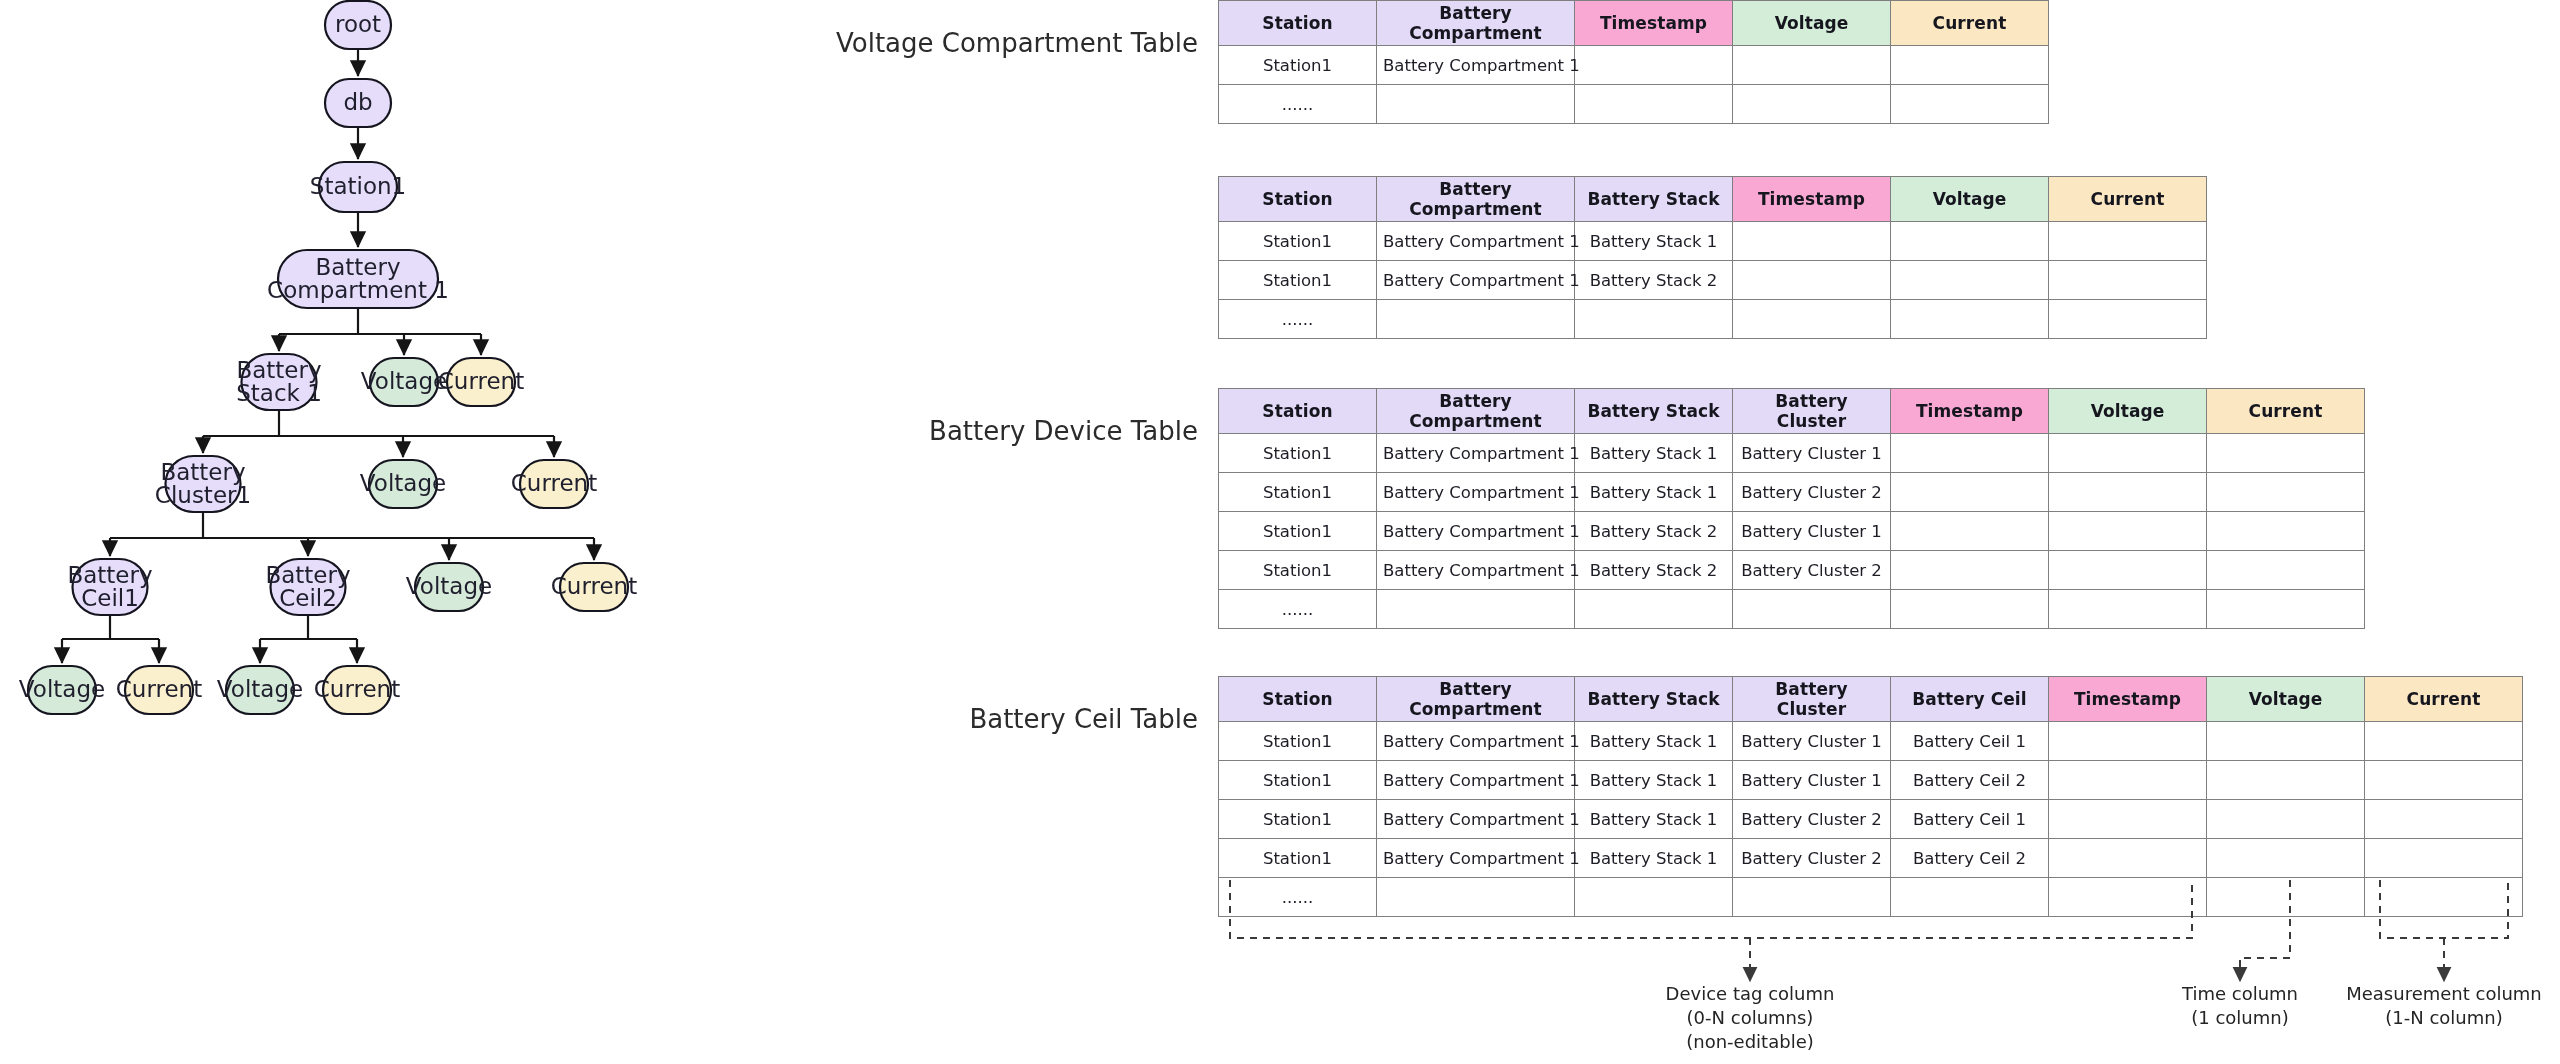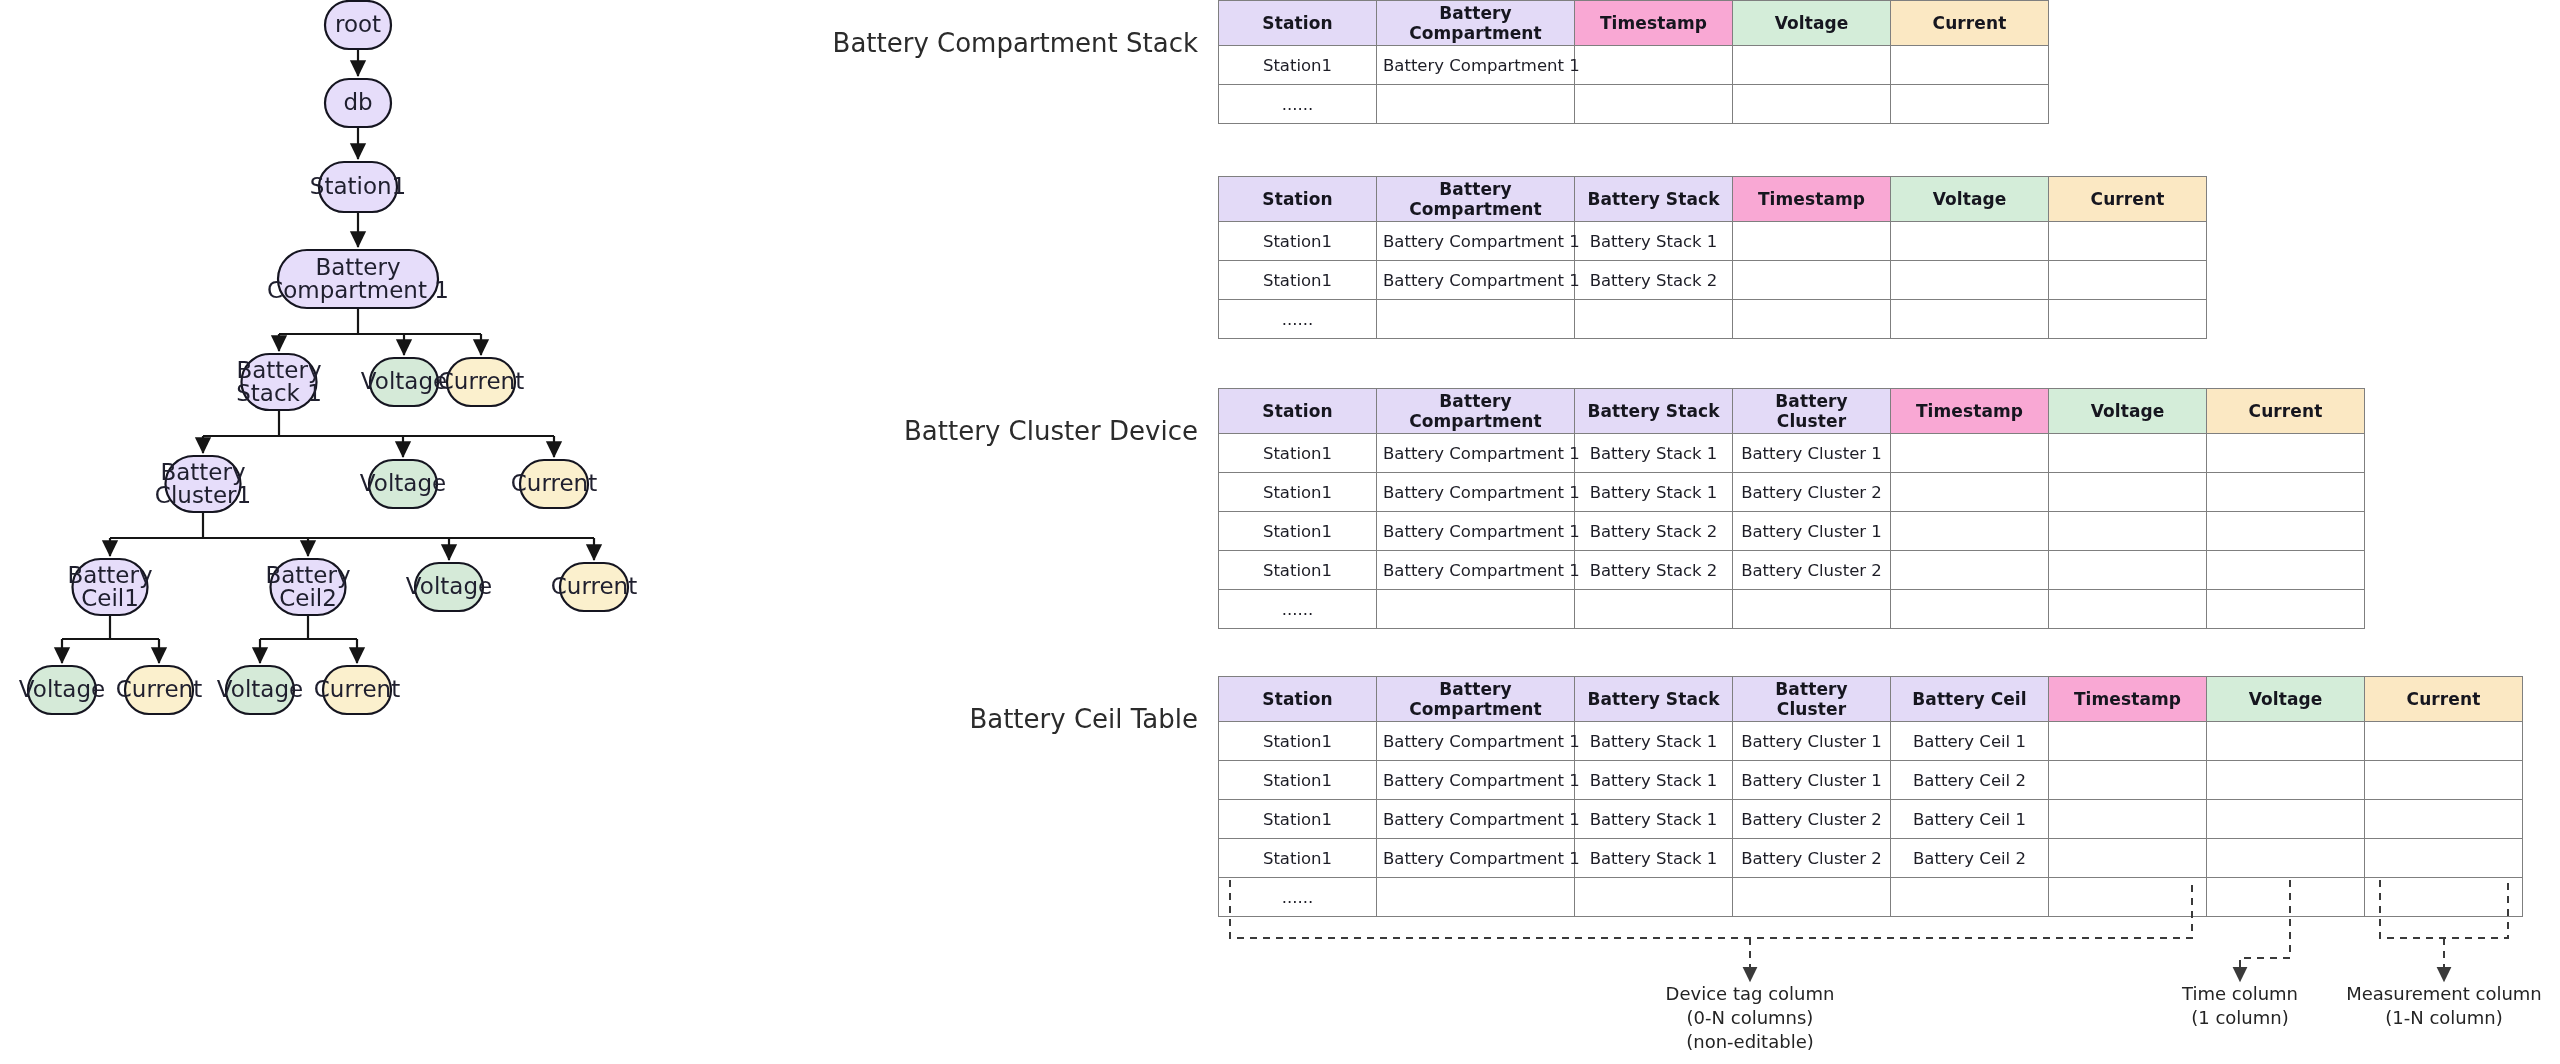--- a/index.html
+++ b/index.html
@@ -217,21 +217,21 @@
         </g>
         <g>
           <rect class="node-shape" x="323" y="666" width="68" height="48" rx="24" ry="24" fill="#fbf0cd" stroke="#151520"></rect>
           <text class="node-label" x="357" y="690">Current</text>
         </g>
       </g>
   </svg>
 
   <div id="tables-layer">
       <div class="table-block" style="left: 1218px; top: 0px;">
-        <div class="table-caption" style="left: -440px; top: 28px; width: 420px;">Battery Compartment Stack</div>
+        <div class="table-caption" style="left: -440px; top: 28px; width: 420px;">Voltage Compartment Table</div>
         <table class="grid" style="width: 830px;">
           <colgroup>
             <col style="width: 158px;">
             <col style="width: 198px;">
             <col style="width: 158px;">
             <col style="width: 158px;">
             <col style="width: 158px;">
           </colgroup>
           <thead>
             <tr>
@@ -302,21 +302,21 @@
               <td></td>
               <td></td>
               <td></td>
               <td></td>
               <td></td>
             </tr>
           </tbody>
         </table>
       </div>
       <div class="table-block" style="left: 1218px; top: 388px;">
-        <div class="table-caption" style="left: -440px; top: 28px; width: 420px;">Battery Cluster Device</div>
+        <div class="table-caption" style="left: -440px; top: 28px; width: 420px;">Battery Device Table</div>
         <table class="grid" style="width: 1146px;">
           <colgroup>
             <col style="width: 158px;">
             <col style="width: 198px;">
             <col style="width: 158px;">
             <col style="width: 158px;">
             <col style="width: 158px;">
             <col style="width: 158px;">
             <col style="width: 158px;">
           </colgroup>

